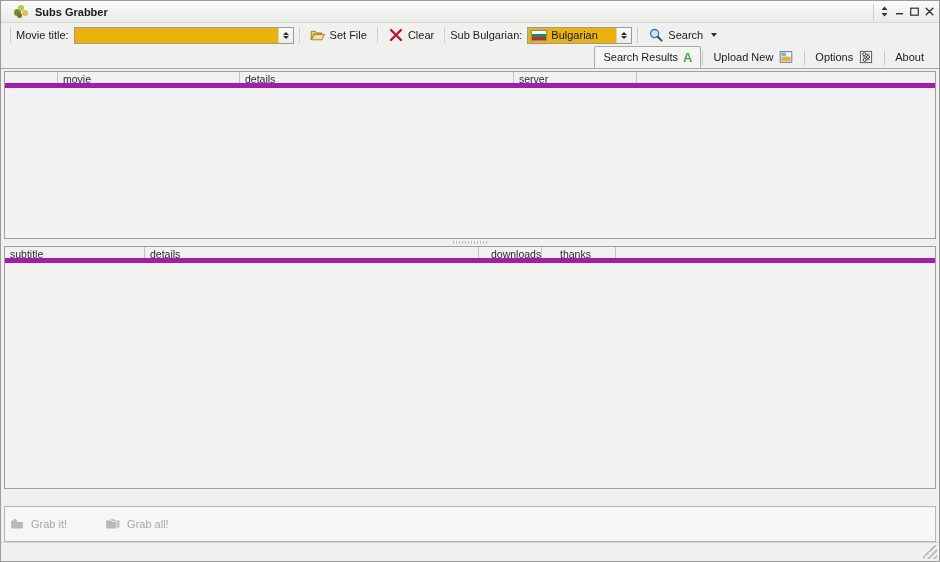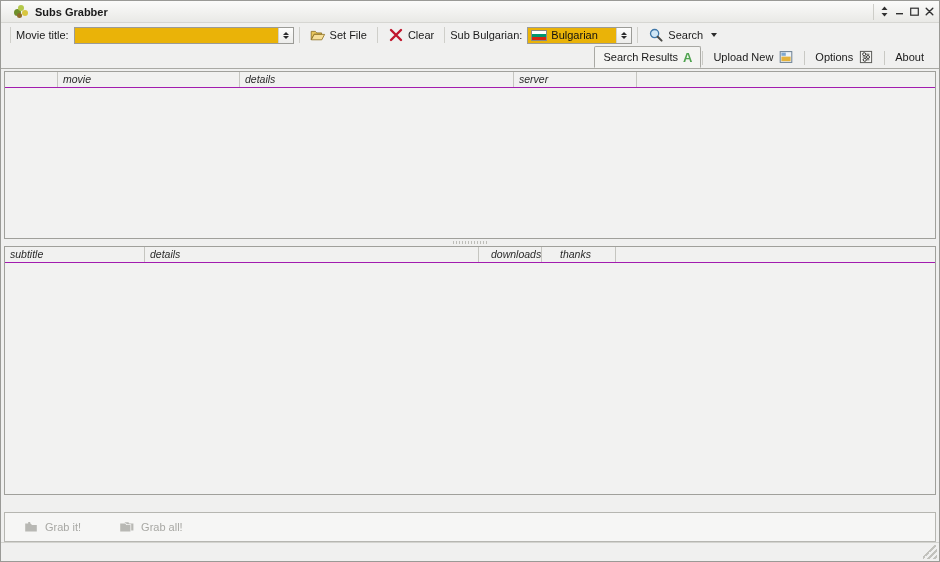--- a/index.html
+++ b/index.html
@@ -246,24 +246,23 @@
     overflow: hidden;
   }
   .grid-top { height: 168px; min-height: 168px; }
   .grid-bottom { flex: 1 1 auto; }
 
   .grid-header {
     height: 16px;
     min-height: 16px;
     display: flex;
     background: #f1f1f0;
-    border-bottom: 1px solid #a21caf;
-    box-sizing: border-box;
-    position: relative;
-    font-style: italic;
+    border-bottom: 5px solid #a21caf;
+    box-sizing: border-box;
+    position: relative;
   }
   .hcell {
     font-size: 10.5px;
     color: #2a2a2a;
     padding-left: 5px;
     line-height: 15px;
     box-sizing: border-box;
     border-right: 1px solid #c5c5c0;
     overflow: hidden;
     white-space: nowrap;
@@ -287,28 +286,28 @@
     left: 50%;
     top: 2px;
     transform: translateX(-50%);
     width: 34px;
     height: 3px;
     background-image: repeating-linear-gradient(to right, #bdbdb8 0 1px, transparent 1px 3px);
   }
 
   
   .grabbar {
-    height: 30px;
+    height: 36px;
     min-height: 30px;
     margin-top: 17px;
     border: 1px solid #b6b6b1;
     background: #f6f6f5;
     display: flex;
     align-items: center;
-    padding-left: 18px;
+    padding-left: 4px;
     gap: 38px;
     box-sizing: border-box;
   }
   .grab-btn {
     display: flex;
     align-items: center;
     gap: 6px;
     font-size: 11px;
     color: #a8a8a4;
     white-space: nowrap;

